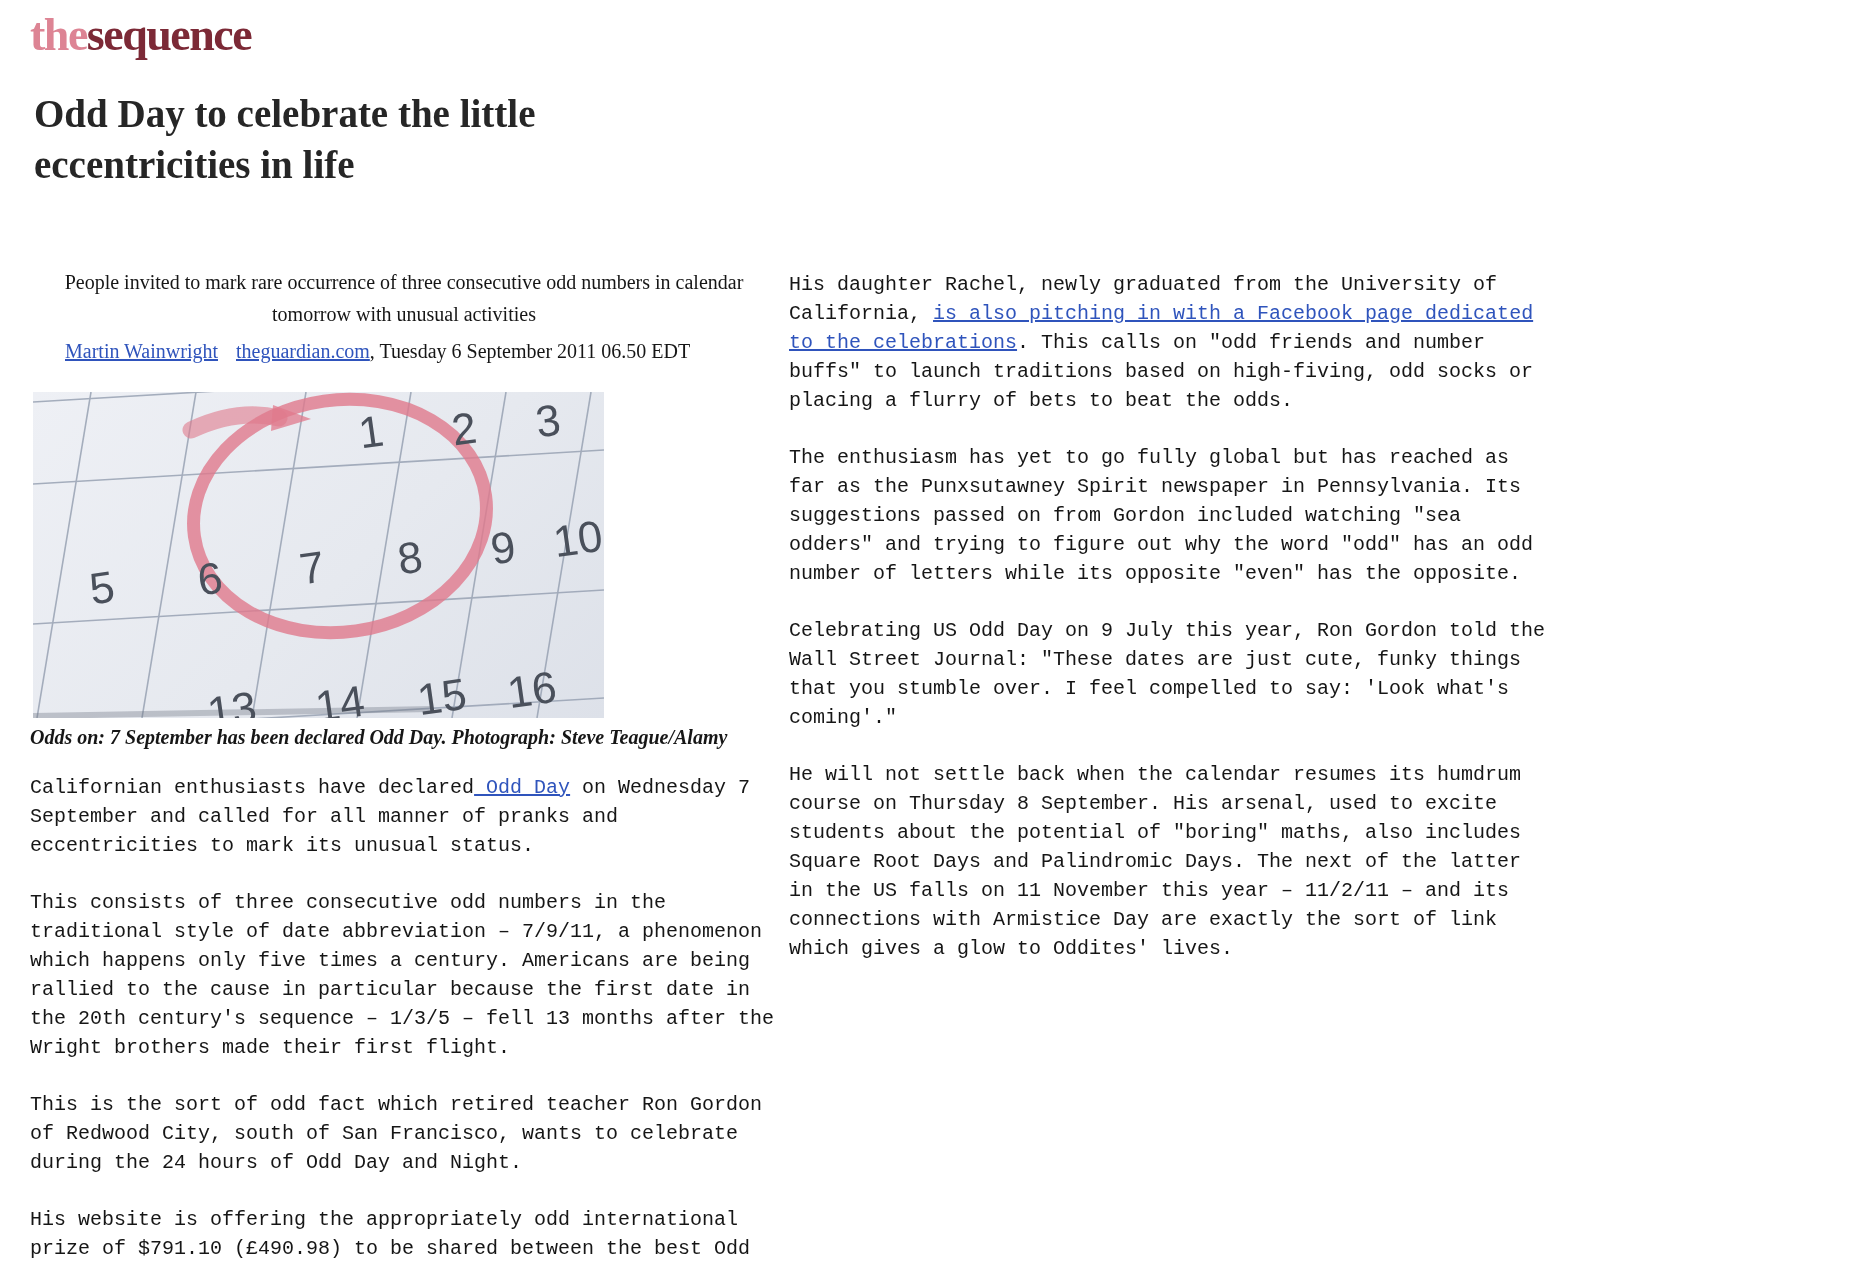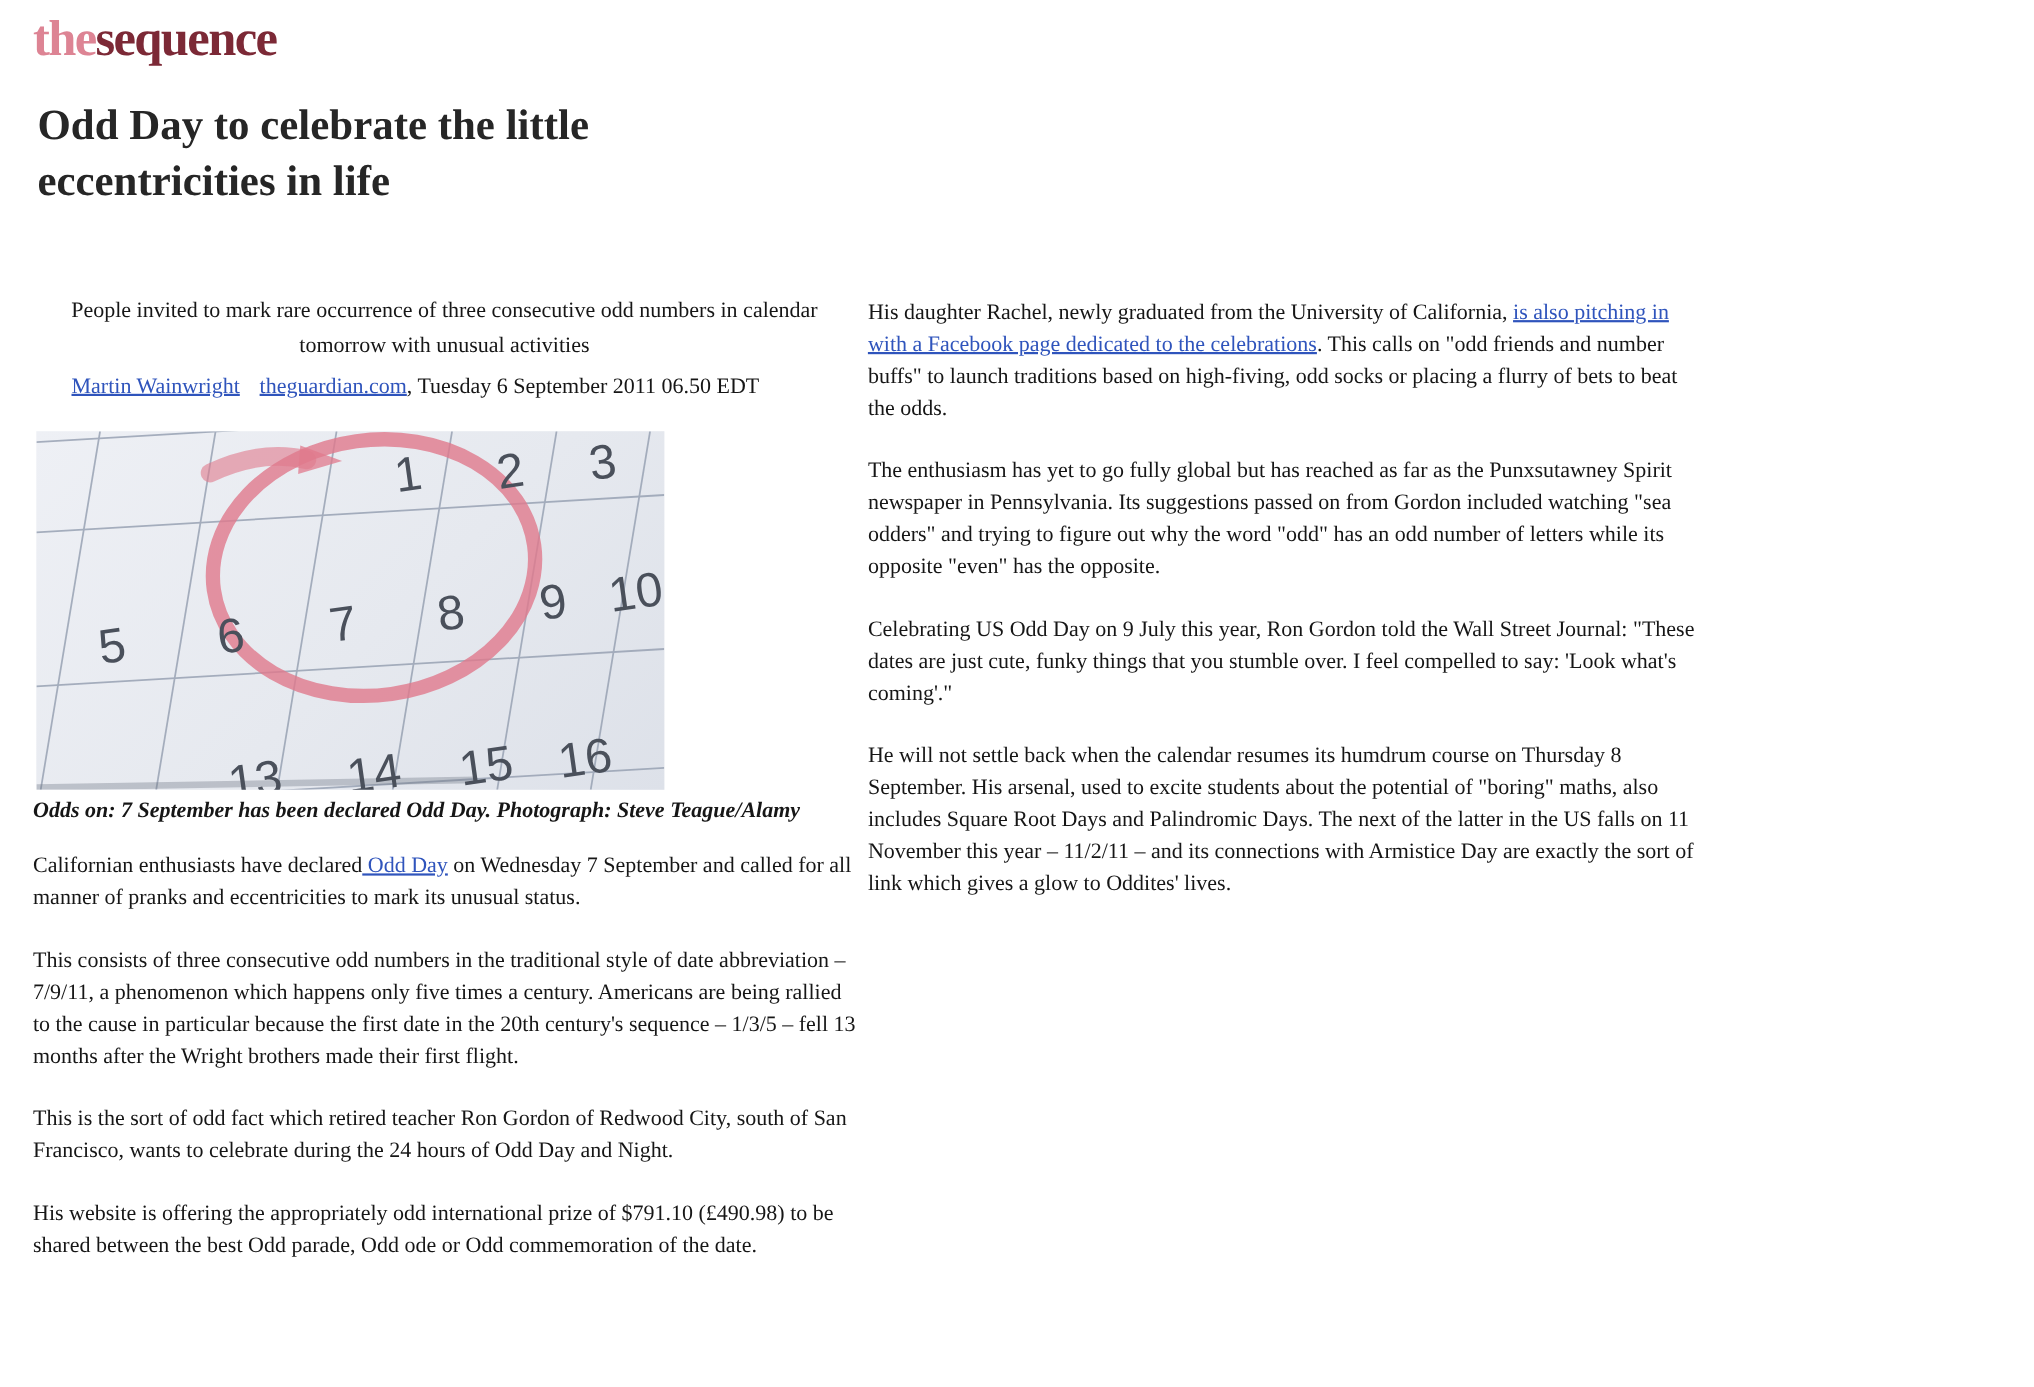--- a/index.html
+++ b/index.html
@@ -23,21 +23,21 @@
 
   .figure{position:absolute;left:33px;top:392px;width:571px;height:326px;overflow:hidden;
           background:linear-gradient(135deg,#eef0f5 0%,#e6e9ef 55%,#dde1e9 100%);}
   .figure svg{position:absolute;left:0;top:0;}
   .cal-num{position:absolute;transform:translate(-50%,-50%) rotate(-8deg);
            font-family:"Liberation Sans",sans-serif;font-size:44px;color:var(--calendar-ink,#4a505b);}
 
   .caption{position:absolute;left:30px;top:726px;margin:0;font-size:20px;
            font-weight:bold;font-style:italic;white-space:nowrap;text-align:center;}
 
-  .col{position:absolute;font-size:20px;line-height:29px;}
+  .col{position:absolute;font-size:20px;line-height:29px;font-family:Liberation Mono, monospace;}
   .col p{margin:0 0 28px 0;}
   .col-left{left:30px;top:773px;width:752px;}
   .col-right{left:789px;top:270px;width:757px;}
 </style>
 </head>
 <body>
 
 <div class="page">
 
   <div class="logo">

